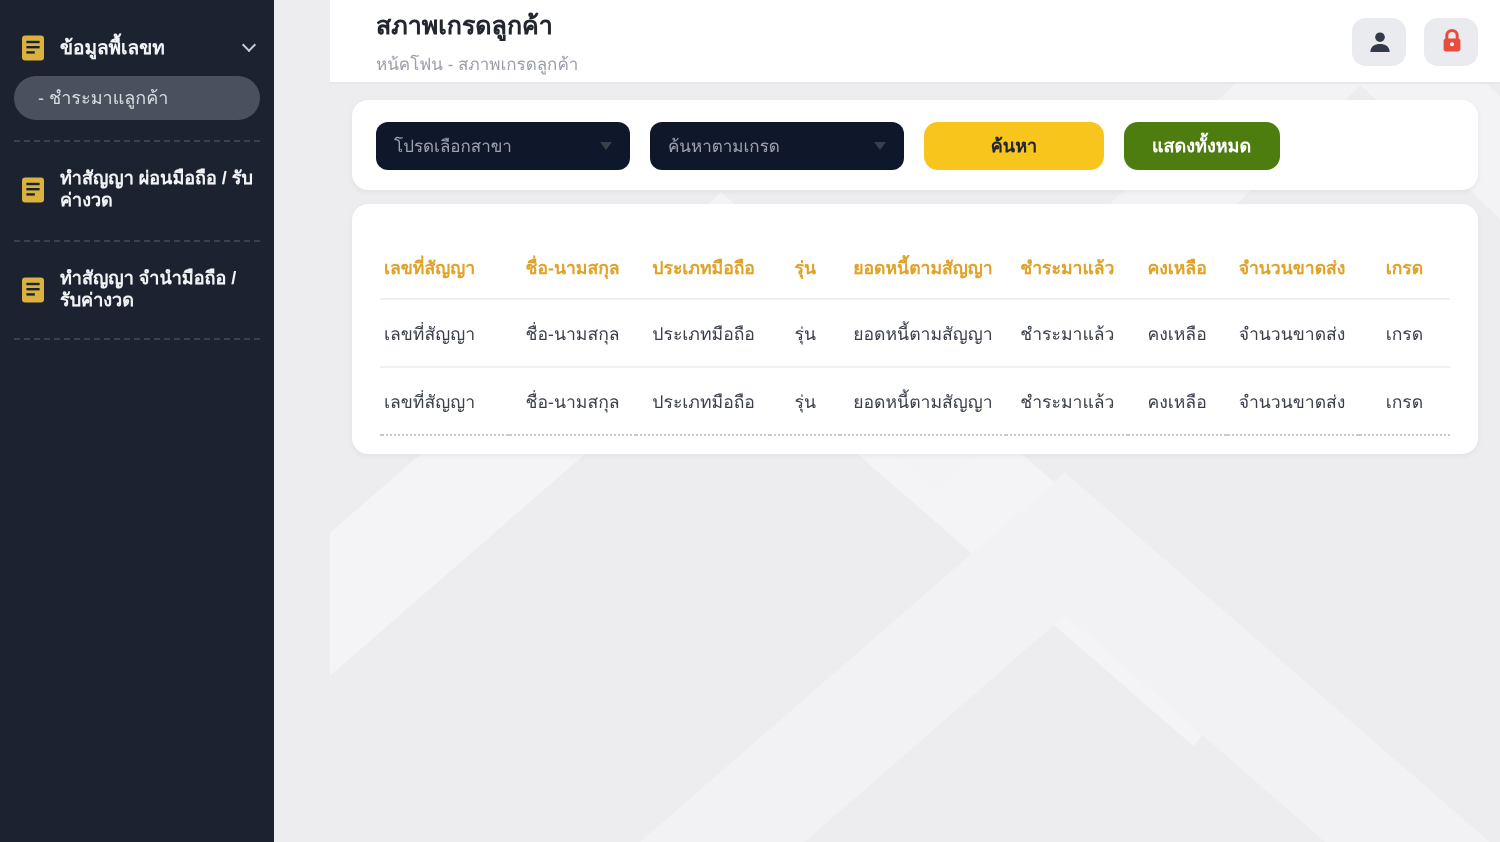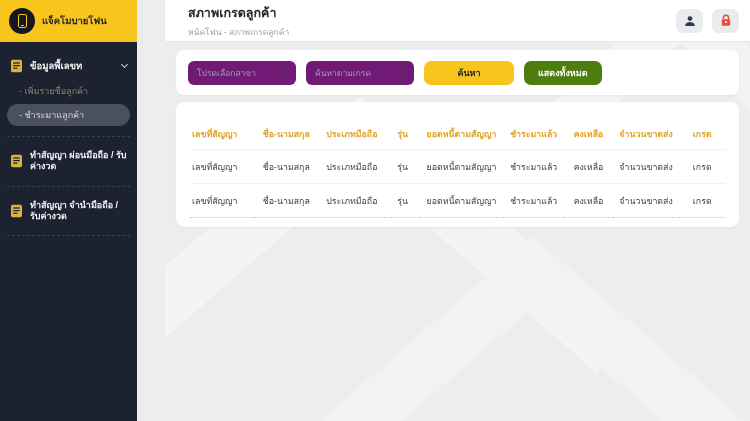--- a/index.html
+++ b/index.html
@@ -39,21 +39,21 @@
   .welcome { font-size:10px; font-weight:bold; color:#22262F; }
   .status-line { font-size:8.5px; color:#3A3F4A; margin-top:2px; font-weight:bold; }
   .status-label { color:#F0A818; margin-right:3px; }
   .icon-btn { width:27px; height:24px; background:#E9EBEF; border:none; border-radius:7px;
     display:flex; align-items:center; justify-content:center; cursor:pointer; }
   
   .content { flex:1; position:relative; padding:8px 11px; overflow:hidden; }
   .bg-pattern { position:absolute; inset:0; width:100%; height:100%; z-index:0; }
   .filter-card { position:relative; z-index:1; background:#FFFFFF; border-radius:8px; height:45px;
     display:flex; align-items:center; gap:10px; padding:0 12px; box-shadow:0 1px 3px rgba(0,0,0,.05); }
-  .select { width:108px; height:24px; background:#701a75; border-radius:6px; display:flex;
+  .select { width:127px; height:24px; background:#0f172a; border-radius:6px; display:flex;
     align-items:center; justify-content:space-between; padding:0 9px; font-size:8.5px;
     color:#9FA3AD; cursor:pointer; }
   .caret { width:0; height:0; border-left:3.5px solid transparent; border-right:3.5px solid transparent;
     border-top:4.5px solid #3A3F4A; }
   .btn { height:24px; border:none; border-radius:7px; font-size:9px; font-weight:bold; cursor:pointer;
     font-family:inherit; }
   .btn-search { width:90px; background:#F8C51D; color:#22262F; }
   .btn-showall { padding:0 14px; background:#4d7c0f; color:#FFFFFF; }
   .table-card { position:relative; z-index:1; background:#FFFFFF; border-radius:8px; margin-top:7px;
     padding:17px 14px 9px; box-shadow:0 1px 3px rgba(0,0,0,.05); }
@@ -62,41 +62,34 @@
     border-bottom:1px solid #EEEFF2; }
   td { color:#3A3F4A; font-size:8.8px; padding:9.5px 2px; text-align:center;
     border-bottom:1px solid #F0F1F3; }
   th:first-child, td:first-child { text-align:left; }
   tr.last td { border-bottom:1px dotted #C6C9D0; }
 </style>
 </head>
 <body>
 
 <aside class="sidebar">
-  <div class="logo-bar">
-    <div class="logo-circle">
-      <div class="logo-phone"></div>
-    </div>
-    <div class="logo-text">แจ็คโมบายโฟน</div>
-  </div>
 
   <nav class="nav">
     <div class="nav-group-header">
       <svg class="doc-icon" width="13" height="14" viewBox="0 0 13 14">
         <rect x="1" y="0.8" width="11" height="12.4" rx="1.6" fill="#D9B23F"></rect>
         <rect x="3.2" y="3.4" width="6.6" height="1.2" fill="#1C2230"></rect>
         <rect x="3.2" y="6" width="6.6" height="1.2" fill="#1C2230"></rect>
         <rect x="3.2" y="8.6" width="4.2" height="1.2" fill="#1C2230"></rect>
       </svg>
       <span class="nav-group-label">ข้อมูลพื้เลขท</span>
       <span class="chev-down"></span>
     </div>
 
     <div class="submenu">
-      <div class="submenu-item">- เพิ่มรายชื่อลูกค้า</div>
       <div class="submenu-item active">- ชำระมาแลูกค้า</div>
     </div>
 
     <div class="nav-divider"></div>
 
     <div class="nav-item">
       <svg class="doc-icon" width="13" height="14" viewBox="0 0 13 14">
         <rect x="1" y="0.8" width="11" height="12.4" rx="1.6" fill="#D9B23F"></rect>
         <rect x="3.2" y="3.4" width="6.6" height="1.2" fill="#1C2230"></rect>
         <rect x="3.2" y="6" width="6.6" height="1.2" fill="#1C2230"></rect>

